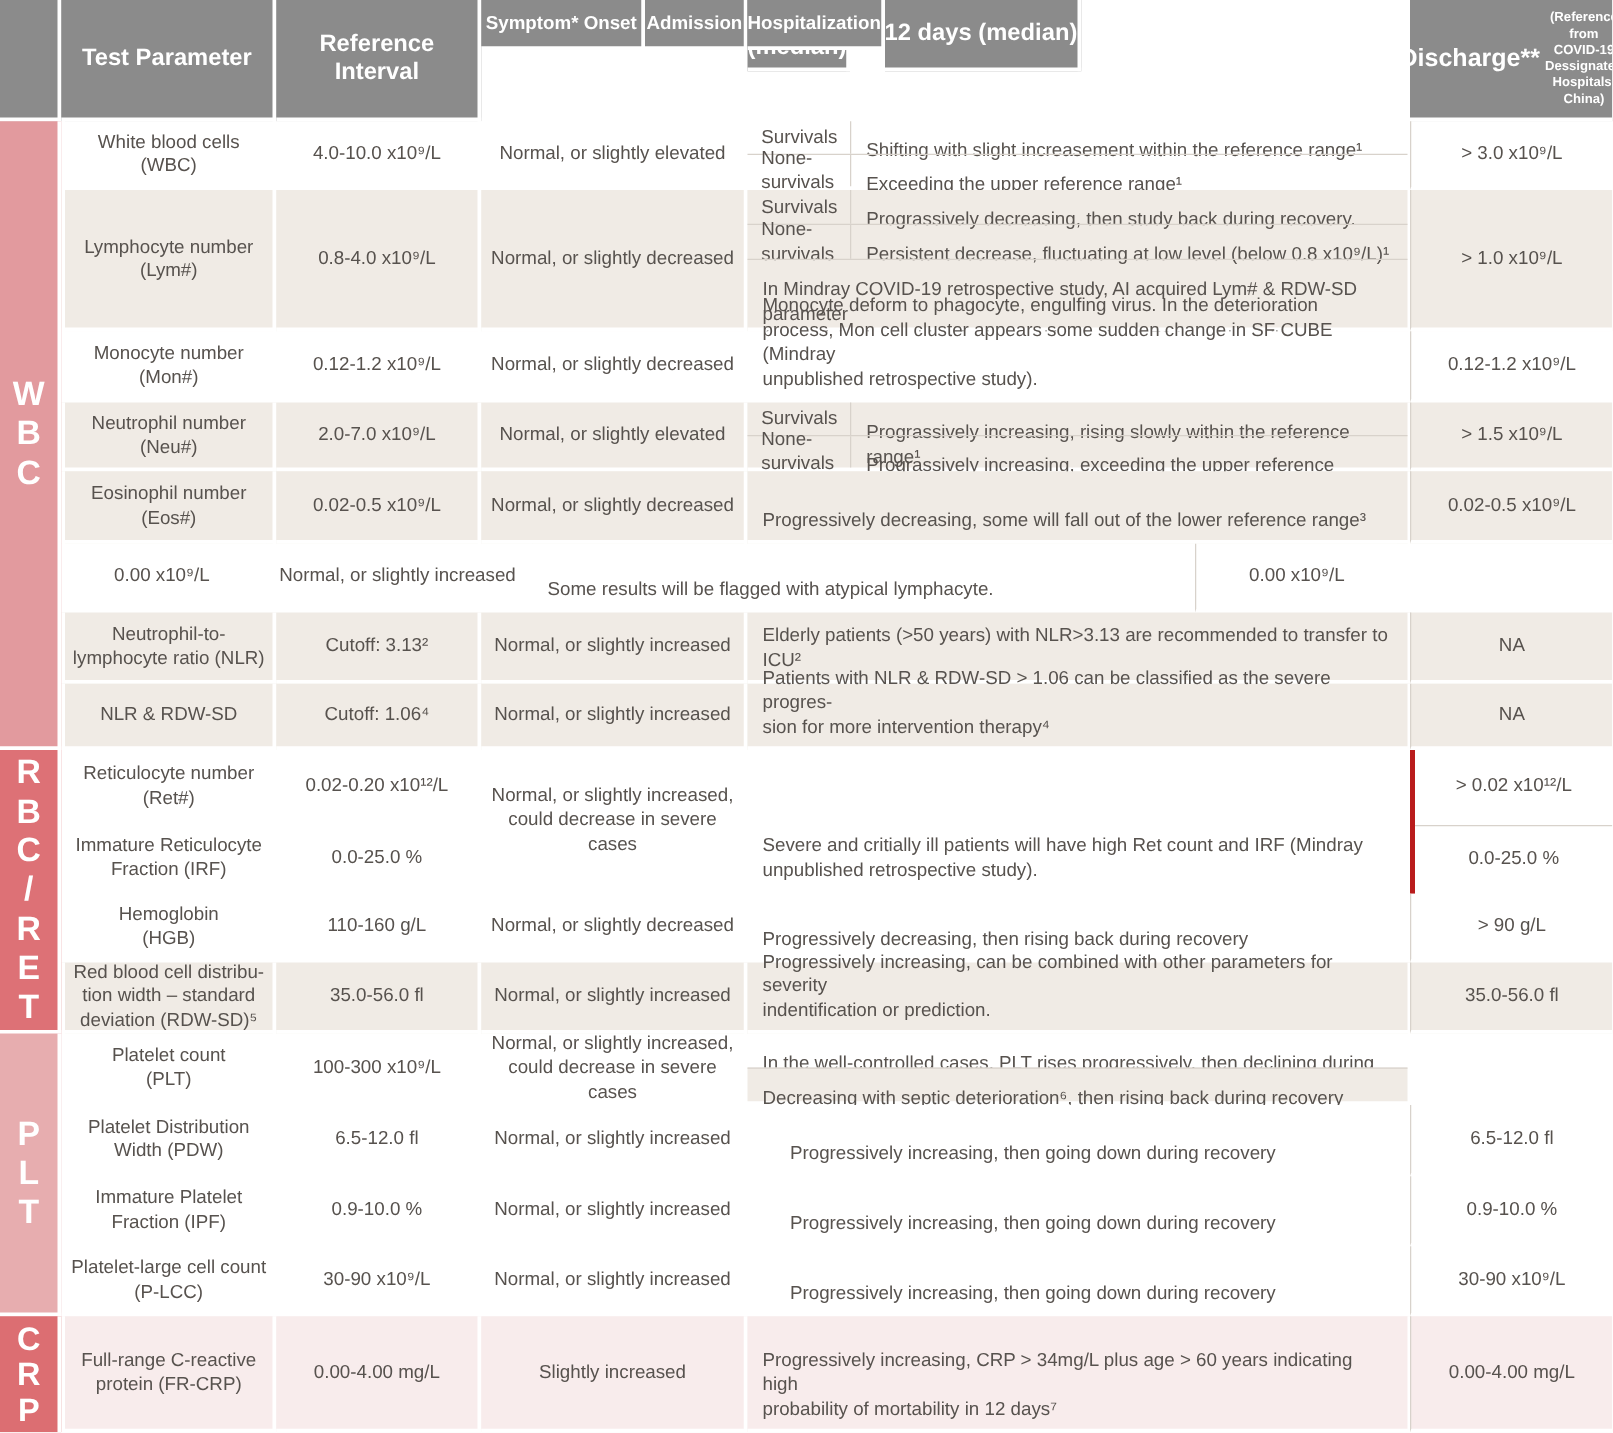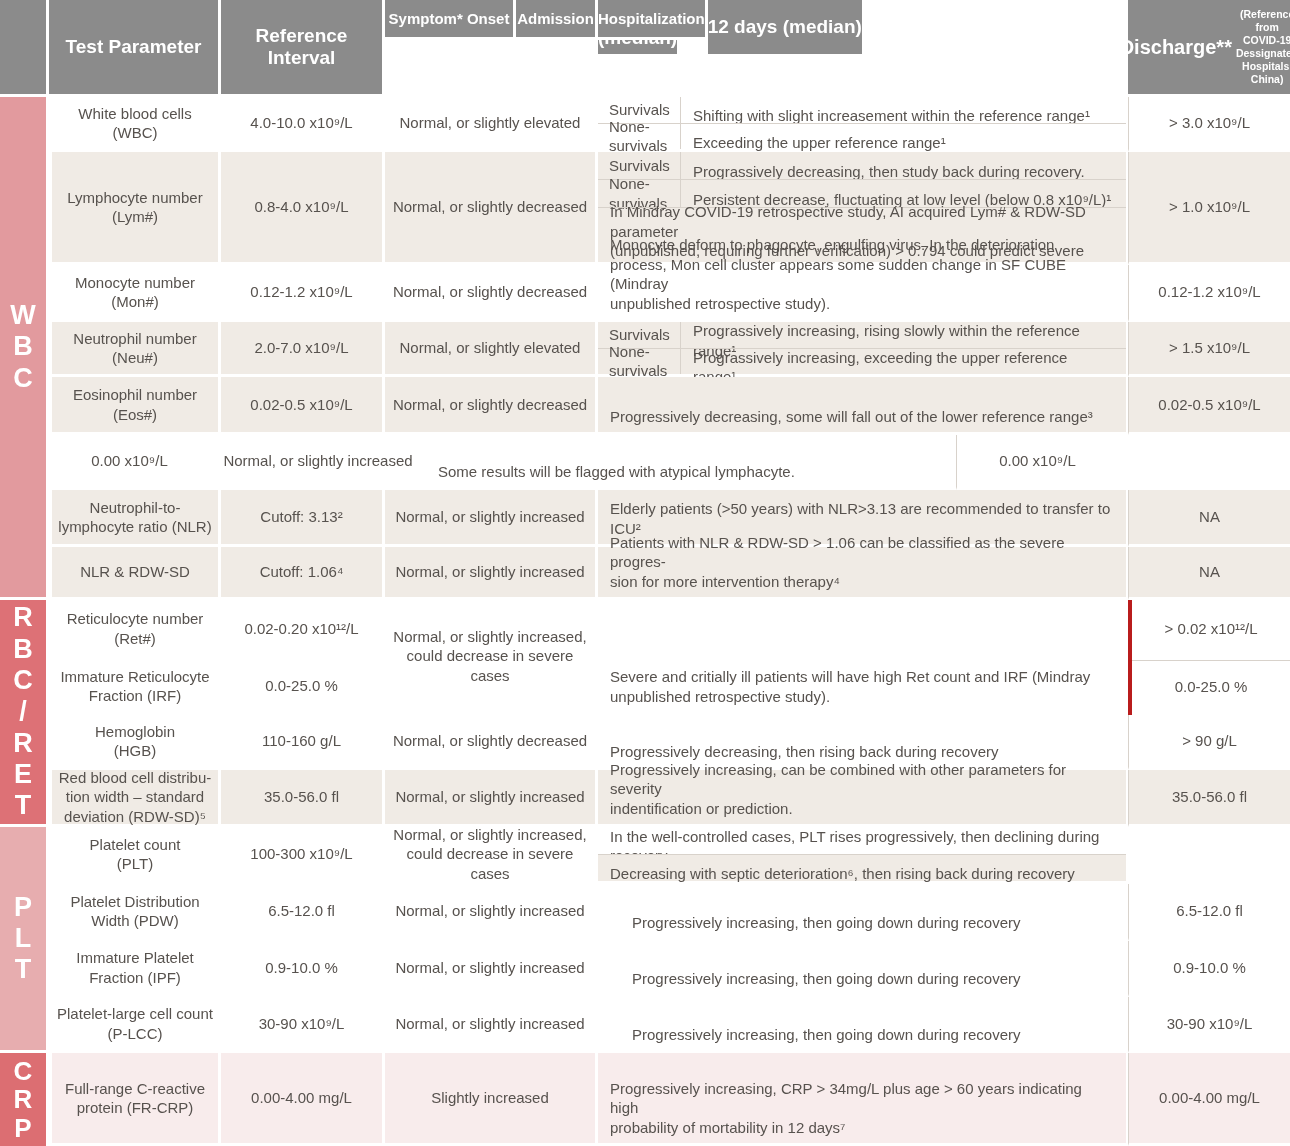--- a/index.html
+++ b/index.html
@@ -35,21 +35,21 @@
   .hmid { display: flex; }
   .hmid-top { display: flex; height: 40px; }
   .hmid-top .hcell { height: 40px; }
   .hmid-bot { height: 57px; }
   .hdisc { flex-direction: row; border-right: none; gap: 4px; padding: 6px 4px; }
   .disc-title { font-size: 20px; font-weight: bold; }
   .disc-note { font-size: 10.5px; font-weight: bold; line-height: 1.25; }
 
   
   .stack { flex-direction: column; align-items: stretch; justify-content: stretch; padding: 0; }
-  .sub { flex: 1; display: flex; align-items: center; min-height: 0; }
+  .sub { flex: 1; display: flex; align-items: flex-start; min-height: 0; }
   .sub + .sub { border-top: 1px solid #d8d2cb; }
   .slabel { width: 83px; flex: 0 0 83px; align-self: stretch; display: flex; align-items: center;
             padding-left: 11px; border-right: 1px solid #d8d2cb; text-align: left; }
   .stext { padding: 2px 12px; text-align: left; margin-top: 12px; }
 
   
   .col2 { display: flex; flex-direction: column; }
   .col2 .c { width: 100%; }
   .disc-pair .c + .c { border-top: 1px solid #d8d2cb; }
 

